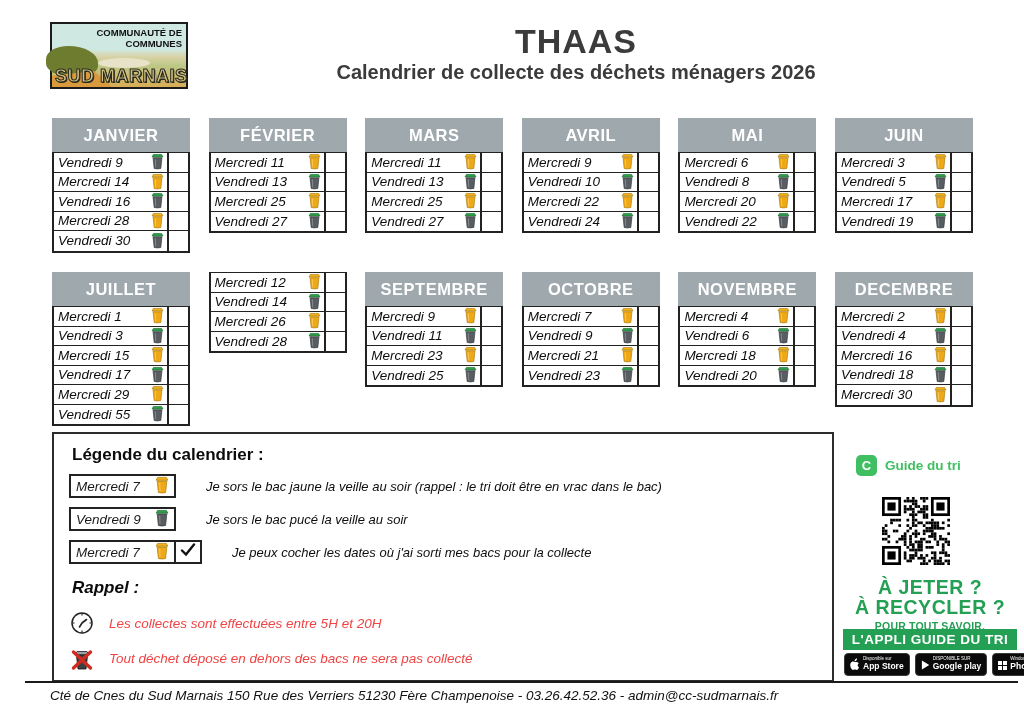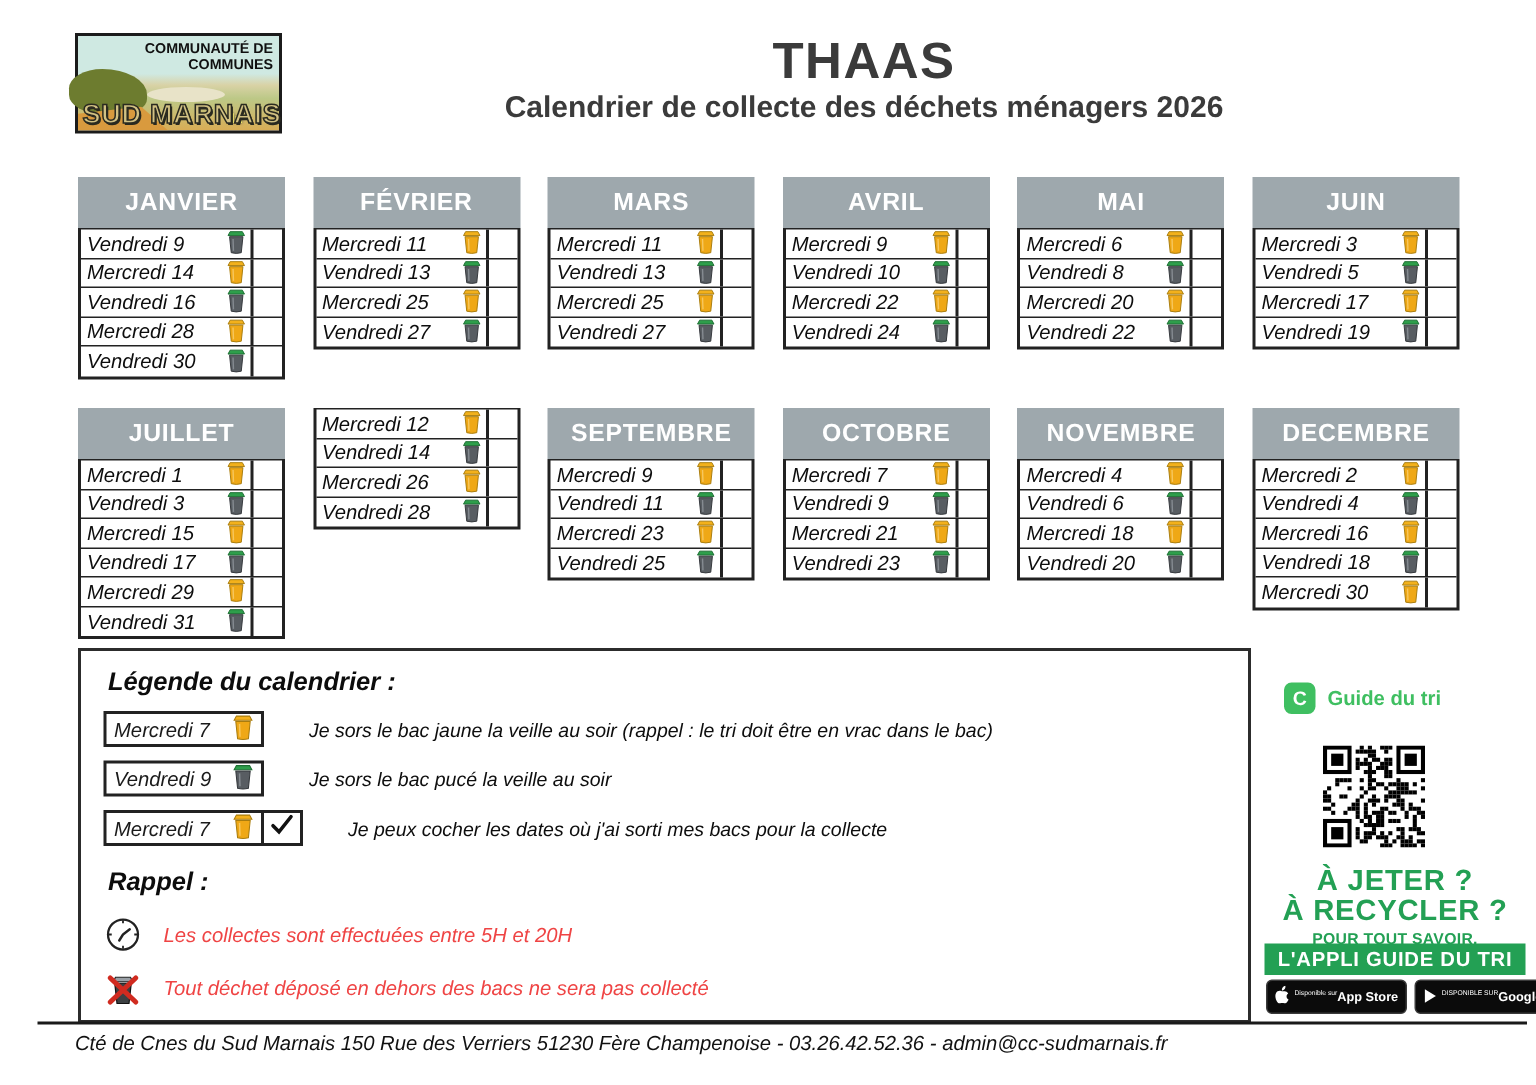--- a/index.html
+++ b/index.html
@@ -47,21 +47,21 @@
   .mrow { display:flex; align-items:center; height:19.5px; border-bottom:1px solid #222; }
   .mrow:last-child { border-bottom:none; }
   .mdate { flex:1; font-style:italic; font-size:13.5px; padding-left:4px; white-space:nowrap; color:#0d0d0d; }
   .mbin { width:19px; display:flex; align-items:flex-end; justify-content:center; padding-bottom:1px; }
   .mcheck { width:21px; align-self:stretch; border-left:2px solid #222; cursor:pointer; }
 
   
   .legend-box { position:absolute; left:52px; top:432px; width:782px; height:250px;
     border:2px solid #2c2c2c; background:#fff; }
   .legend-title { position:absolute; left:18px; top:11px;
-    font-size:17px; font-weight:bold; font-style:italic; color:#0c0c0c; }
+    font-size:17px; font-weight:bold; color:#0c0c0c; }
   .legend-items { position:absolute; left:15px; top:40px; }
   .legend-item { display:flex; align-items:center; height:24px; margin-bottom:9px; }
   .sample-box { display:flex; align-items:stretch; border:2px solid #222; height:24px; background:#fff; }
   .sample-main { display:flex; align-items:center; }
   .sample-label { font-style:italic; font-size:13.5px; padding:0 5px; min-width:84px; }
   .sample-bin { display:flex; align-items:flex-end; padding:0 5px 2px 0; }
   .sample-check { width:26px; border-left:2px solid #222; display:flex; align-items:center; justify-content:center; }
   .legend-text { font-style:italic; font-size:13px; margin-left:30px; color:#0d0d0d; }
   .rappel-title { position:absolute; left:18px; top:144px;
     font-size:17px; font-weight:bold; font-style:italic; color:#0c0c0c; }
@@ -79,21 +79,21 @@
   .promo { position:absolute; left:843px; top:577px; width:174px; text-align:center;
     color:var(--promo-green,#23a054); font-weight:bold; line-height:1.05; }
   .promo-l1, .promo-l2 { font-size:19.5px; letter-spacing:.5px; }
   .promo-l3 { font-size:10.5px; margin-top:3px; letter-spacing:.2px; }
   .appli-banner { position:absolute; left:843px; top:629px; width:174px; height:21px;
     background:var(--promo-green,#23a054); color:#fff; font-weight:bold; font-size:13.5px;
     display:flex; align-items:center; justify-content:center; letter-spacing:.5px; }
   .badges { position:absolute; left:844px; top:653px; display:flex; gap:5px; }
   .badge { height:23px; background:#0b0b0b; border:1px solid #3a3a3a; border-radius:4px;
     color:#fff; display:flex; align-items:center; justify-content:center; gap:3px; padding:0 5px; cursor:pointer; }
-  .badge .blines { display:flex; flex-direction:row; line-height:1.1; text-align:left; }
+  .badge .blines { display:flex; flex-direction:column; line-height:1.1; text-align:left; }
   .badge .b1 { font-size:4.5px; white-space:nowrap; }
   .badge .b2 { font-size:8.5px; font-weight:bold; white-space:nowrap; }
 
   
   .footer-rule { position:absolute; left:25px; top:681px; width:993px; height:2px; background:#1a1a1a; }
   .footer-text { position:absolute; left:50px; top:688px; font-style:italic; font-size:13.5px; color:#111; }
 </style>
 </head>
 <body>
 
@@ -474,21 +474,21 @@
             <div class="mbin">
               <svg width="13" height="17" viewBox="0 0 14 18">
                 <path d="M2.6 1.4 L11.4 1.4 L12.9 4.2 L1.1 4.2 Z" fill="#f3b11b" stroke="#a87c0e" stroke-width="0.7"></path>
                 <path d="M2.2 5 L11.8 5 L10.6 16.5 Q7 17.5 3.4 16.5 Z" fill="#efa816" stroke="#a87c0e" stroke-width="0.7"></path>
                 <path d="M4.7 6.6 L5 15.2" stroke="#f7c75e" stroke-width="1" fill="none"></path>
               </svg>
             </div>
             <div class="mcheck"></div>
           </div>
           <div class="mrow">
-            <div class="mdate">Vendredi 31</div>
+            <div class="mdate">Vendredi 55</div>
             <div class="mbin">
               <svg width="13" height="17" viewBox="0 0 14 18">
                 <path d="M2.6 1.4 L11.4 1.4 L12.9 4.2 L1.1 4.2 Z" fill="#2e9e4b" stroke="#1c6e32" stroke-width="0.7"></path>
                 <path d="M2.2 5 L11.8 5 L10.6 16.5 Q7 17.5 3.4 16.5 Z" fill="#585d62" stroke="#34383c" stroke-width="0.7"></path>
                 <path d="M4.7 6.6 L5 15.2" stroke="#858b91" stroke-width="1" fill="none"></path>
               </svg>
             </div>
             <div class="mcheck"></div>
           </div>
         </div>

